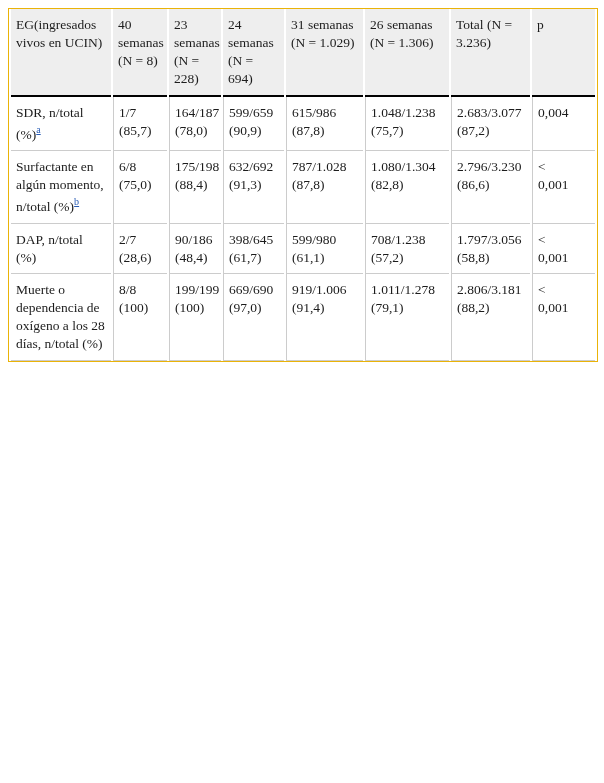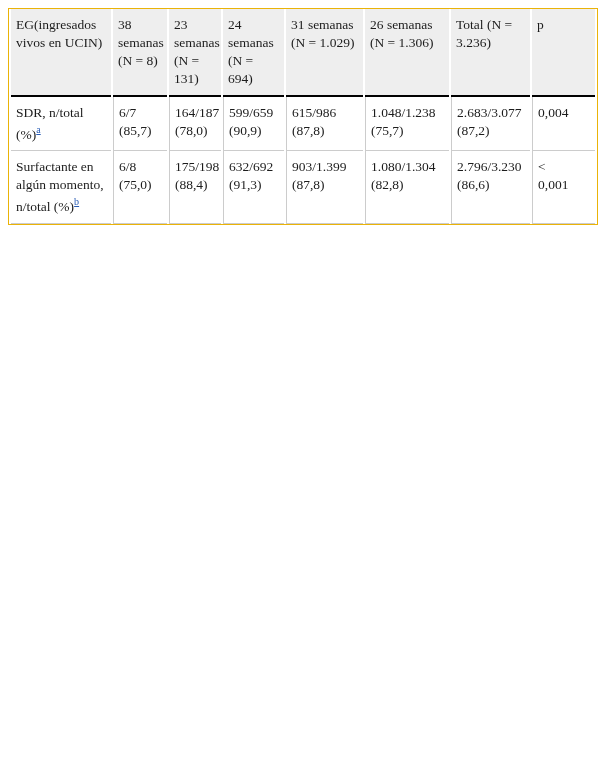--- a/index.html
+++ b/index.html
@@ -62,44 +62,64 @@
       <col style="width:52px">
       <col style="width:61px">
     <col style="width:77px">
       <col style="width:84px">
       <col style="width:79px">
       <col style="width:63px">
   </colgroup>
   <thead>
     <tr>
       <th>EG(ingresados vivos en UCIN)</th>
-      <th>38 semanas (N = 8)</th>
-      <th>23 semanas (N = 131)</th>
+      <th>40 semanas (N = 8)</th>
+      <th>23 semanas (N = 228)</th>
       <th>24 semanas (N = 694)</th>
       <th>31 semanas (N = 1.029)</th>
       <th>26 semanas (N = 1.306)</th>
       <th>Total (N = 3.236)</th>
       <th>p</th>
     </tr>
   </thead>
   <tbody>
     <tr>
       <td><span>SDR, n/total (%)</span><sup><a>a</a></sup></td>
-      <td>6/7 (85,7)</td>
+      <td>1/7 (85,7)</td>
       <td>164/187 (78,0)</td>
       <td>599/659 (90,9)</td>
       <td>615/986 (87,8)</td>
       <td>1.048/1.238 (75,7)</td>
       <td>2.683/3.077 (87,2)</td>
       <td class="p-col">0,004</td>
     </tr>
     <tr>
       <td><span>Surfactante en algún momento, n/total (%)</span><sup><a>b</a></sup></td>
       <td>6/8 (75,0)</td>
       <td>175/198 (88,4)</td>
       <td>632/692 (91,3)</td>
-      <td>903/1.399 (87,8)</td>
+      <td>787/1.028 (87,8)</td>
       <td>1.080/1.304 (82,8)</td>
       <td>2.796/3.230 (86,6)</td>
+      <td class="p-col">&lt; 0,001</td>
+    </tr>
+    <tr>
+      <td>DAP, n/total (%)</td>
+      <td>2/7 (28,6)</td>
+      <td>90/186 (48,4)</td>
+      <td>398/645 (61,7)</td>
+      <td>599/980 (61,1)</td>
+      <td>708/1.238 (57,2)</td>
+      <td>1.797/3.056 (58,8)</td>
+      <td class="p-col">&lt; 0,001</td>
+    </tr>
+    <tr>
+      <td>Muerte o dependencia de oxígeno a los 28 días, n/total (%)</td>
+      <td>8/8 (100)</td>
+      <td>199/199 (100)</td>
+      <td>669/690 (97,0)</td>
+      <td>919/1.006 (91,4)</td>
+      <td>1.011/1.278 (79,1)</td>
+      <td>2.806/3.181 (88,2)</td>
       <td class="p-col">&lt; 0,001</td>
     </tr>
   </tbody>
 </table>
 
 </body></html>

